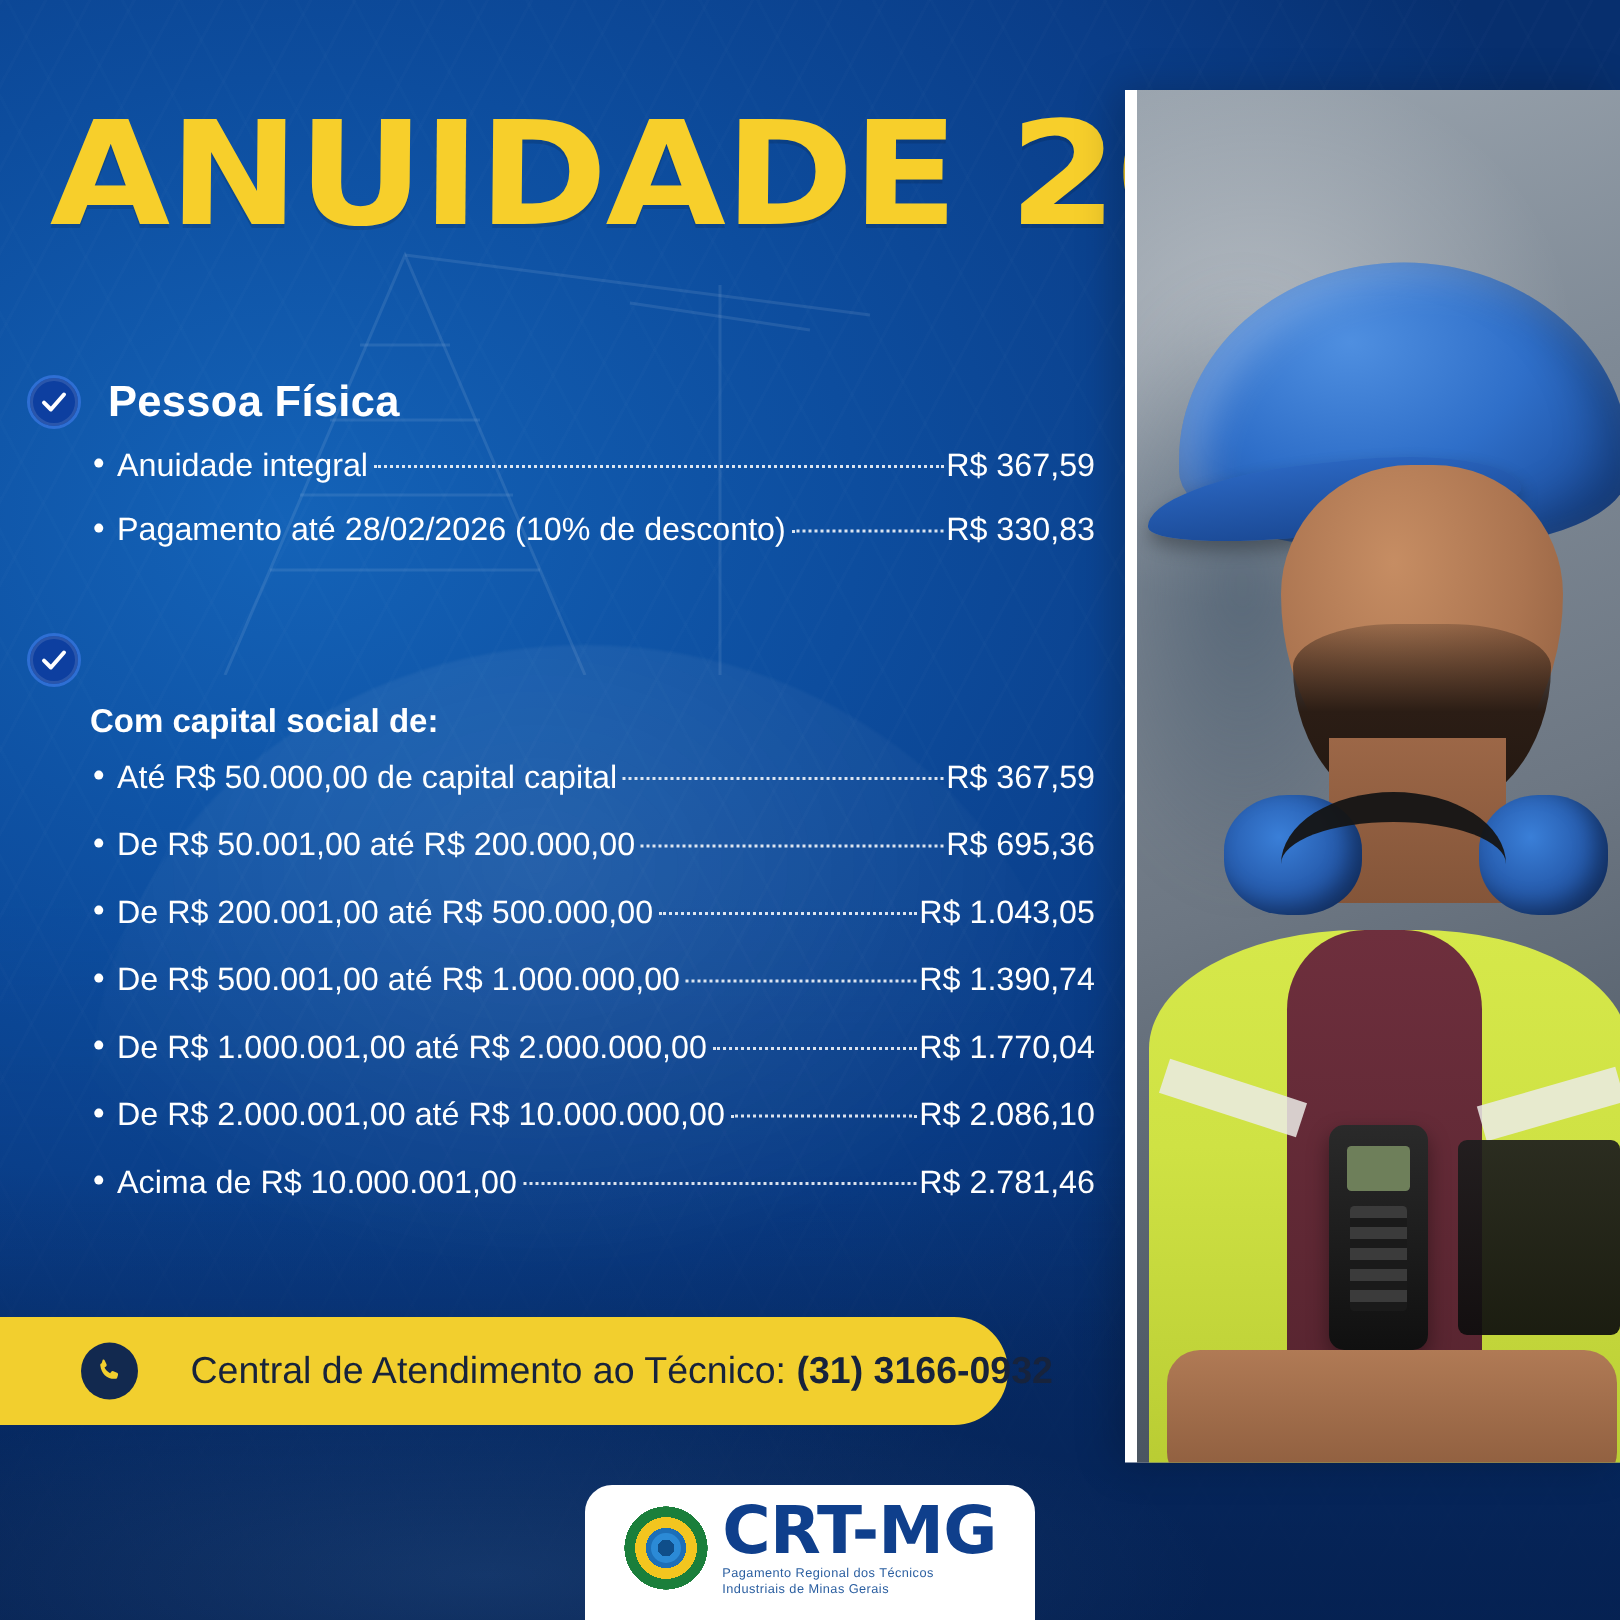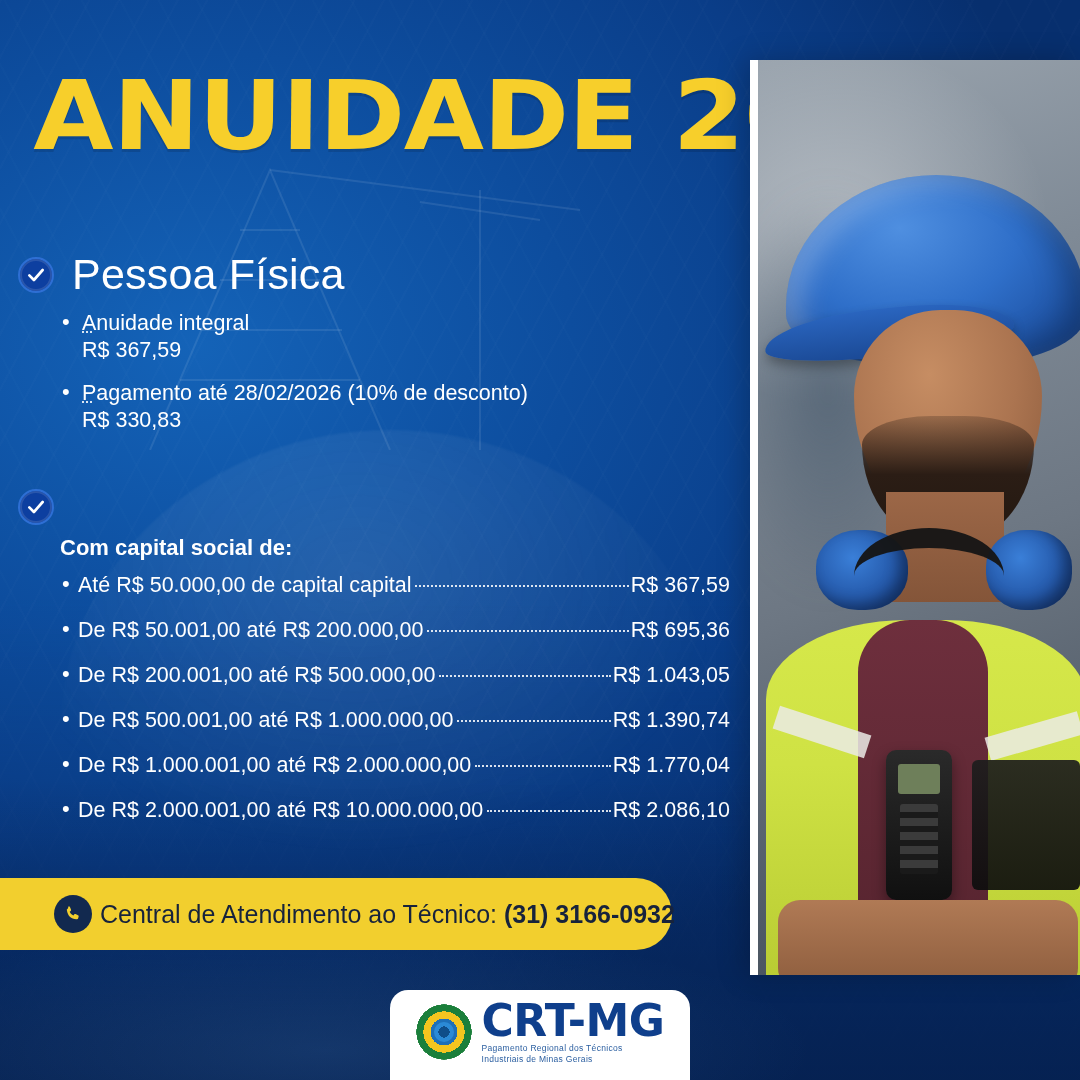--- a/index.html
+++ b/index.html
@@ -90,22 +90,22 @@
     border-radius: 50%;
     background: #0d3fa0;
     border: 2px solid #2e6fd4;
     display: flex; align-items: center; justify-content: center;
     flex: 0 0 auto;
     box-shadow: 0 0 0 2px rgba(255,255,255,0.12) inset;
   }
   .check svg { display: block; }
   .section-title {
     color: #ffffff;
-    font-size: 43px;
-    font-weight: 400;
+    font-size: 29px;
+    font-weight: 700;
     letter-spacing: 0.2px;
     white-space: nowrap;
   }
 
   .subnote {
     color: #ffffff;
     font-size: 22px;
     font-weight: 700;
     margin: 10px 0 2px 60px;
   }
@@ -136,21 +136,21 @@
     transform: translateY(-5px);
     min-width: 10px;
   }
   .val {
     white-space: nowrap;
     font-weight: 400;
     text-align: left;
     padding-right: 0;
   }
 
-  .group-pf ul.items li { margin-bottom: 18px; flex-direction: column; }
+  .group-pf ul.items li { margin-bottom: 18px; }
   .group-pj { margin-top: 56px; }
   .group-pj ul.items li { margin-bottom: 20px; font-size: 21.5px; }
 
   
   .photo-frame {
     position: absolute;
     right: 0px;
     top: 60px;
     width: 330px;
     height: 915px;
@@ -298,21 +298,21 @@
   .phonebar {
     position: absolute;
     left: 0;
     top: 878px;
     width: 672px;
     height: 72px;
     background: #f2cf2e;
     border-radius: 0 36px 36px 0;
     display: flex;
     align-items: center;
-    gap: 8px;
+    gap: 35px;
     padding-left: 54px;
   }
   .phone-icon {
     width: 38px; height: 38px;
     border-radius: 50%;
     background: #12294f;
     display: flex; align-items: center; justify-content: center;
     flex: 0 0 auto;
   }
   .phonebar .txt {
@@ -445,20 +445,25 @@
         </li>
         <li>
           <span class="lbl">De R$ 1.000.001,00 até R$ 2.000.000,00</span>
           <span class="dots"></span>
           <span class="val">R$ 1.770,04</span>
         </li>
         <li>
           <span class="lbl">De R$ 2.000.001,00 até R$ 10.000.000,00</span>
           <span class="dots"></span>
           <span class="val">R$ 2.086,10</span>
+        </li>
+        <li>
+          <span class="lbl">Acima de R$ 10.000.001,00</span>
+          <span class="dots"></span>
+          <span class="val">R$ 2.781,46</span>
         </li>
       </ul>
     </div>
 
   </div>
 
   <div class="photo-frame">
     <div class="photo" aria-label="Técnico industrial com capacete azul, abafadores e colete refletivo">
       <div class="ph-bg"></div>
       <div class="ph-blur1"></div>

